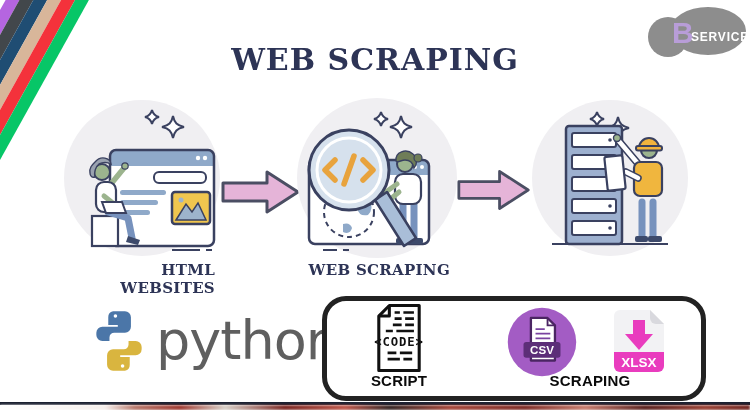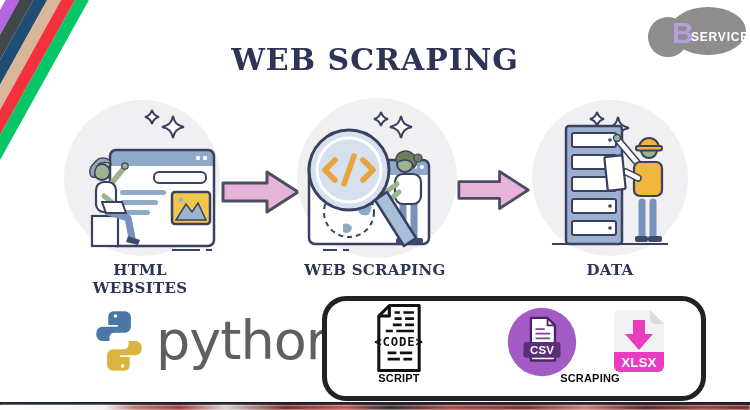--- a/index.html
+++ b/index.html
@@ -2,28 +2,28 @@
 <html><head>
 <meta charset="utf-8">
 <style>
   html,body{margin:0;padding:0;}
   body{font-family:"Liberation Sans",sans-serif;background:#fff;}
   #stage{position:relative;width:750px;height:410px;background:#ffffff;overflow:hidden;}
   .abs{position:absolute;}
   .title{left:0;top:42px;width:750px;text-align:center;
          font-family:"DejaVu Serif",serif;font-weight:bold;font-size:30px;
          letter-spacing:1px;color:#2d3456;}
-  .step-label{top:261px;text-align:center;font-family:"DejaVu Serif",serif;
+  .step-label{top:261px;text-align:right;font-family:"DejaVu Serif",serif;
               font-weight:bold;font-size:15px;color:#2d3456;letter-spacing:.3px;}
   .pybrand{left:88px;top:310px;display:flex;align-items:center;gap:6px;}
   .pyword{font-family:"DejaVu Sans",sans-serif;font-size:54px;color:#5f5f5f;
           letter-spacing:-1px;line-height:1;}
   .toolbox{left:322px;top:296px;width:384px;height:105px;background:#fff;
            border:5px solid #222;border-radius:24px;box-sizing:border-box;}
-  .boxlabel{font-weight:bold;font-size:11px;color:#0a0a0a;text-align:center;
+  .boxlabel{font-weight:bold;font-size:15px;color:#0a0a0a;text-align:center;
             letter-spacing:.2px;}
   .bottom-line{left:0;top:402px;width:750px;height:3px;background:#1b2030;}
   .bottom-strip{left:0;top:405px;width:750px;height:5px;filter:blur(1.2px);
     background:linear-gradient(90deg,#ffffff 0%,#f6efec 14%,#b97a6e 18%,#a13c34 24%,
       #d8d0c8 30%,#7e2a26 38%,#c05a4e 46%,#3a2a28 52%,#a84a3e 60%,#802f2a 70%,
       #c87d6f 78%,#5c2422 86%,#9c4438 94%,#742a26 100%);}
   svg text{font-family:"Liberation Sans",sans-serif;}
   .monotext{font-family:"DejaVu Sans Mono",monospace;}
 </style>
 </head>
@@ -172,21 +172,20 @@
         <rect x="76" y="58" width="18" height="34" rx="2" fill="#fff" stroke="#3a4160" stroke-width="2.2"></rect>
       </g>
       <circle cx="119" cy="52" r="8" fill="#9cb48e" stroke="#3a4160" stroke-width="2.2"></circle>
       <path d="M109,50 a10,10 0 0 1 20,0 z" fill="#f2b33d" stroke="#3a4160" stroke-width="2"></path>
       <rect x="106" y="48" width="26" height="4.5" rx="2" fill="#f2b33d" stroke="#3a4160" stroke-width="2"></rect>
     </g>
   </svg>
 
   <div class="abs step-label" style="left:65px;width:150px">HTML WEBSITES</div>
   <div class="abs step-label" style="left:300px;width:150px">WEB SCRAPING</div>
-  <div class="abs step-label" style="left:535px;width:150px">DATA</div>
 
   <div class="abs pybrand">
     <svg width="62" height="62" viewBox="0 0 100 104">
       <path d="M40,2 h20 a10,10 0 0 1 10,10 v16 a10,10 0 0 1 -10,10 h-18 a8,8 0 0 0 -8,8 v6 h-12 a10,10 0 0 1 -10,-10 v-4 a10,10 0 0 1 10,-10 h26 v-3 h-16 v-13 a10,10 0 0 1 8,-10 z" fill="#4b76a8"></path>
       <circle cx="44" cy="10" r="3" fill="#fff"></circle>
       <g transform="rotate(180 50 52)">
         <path d="M40,2 h20 a10,10 0 0 1 10,10 v16 a10,10 0 0 1 -10,10 h-18 a8,8 0 0 0 -8,8 v6 h-12 a10,10 0 0 1 -10,-10 v-4 a10,10 0 0 1 10,-10 h26 v-3 h-16 v-13 a10,10 0 0 1 8,-10 z" fill="#d9b53f"></path>
         <circle cx="44" cy="10" r="3" fill="#fff"></circle>
       </g>
     </svg>

